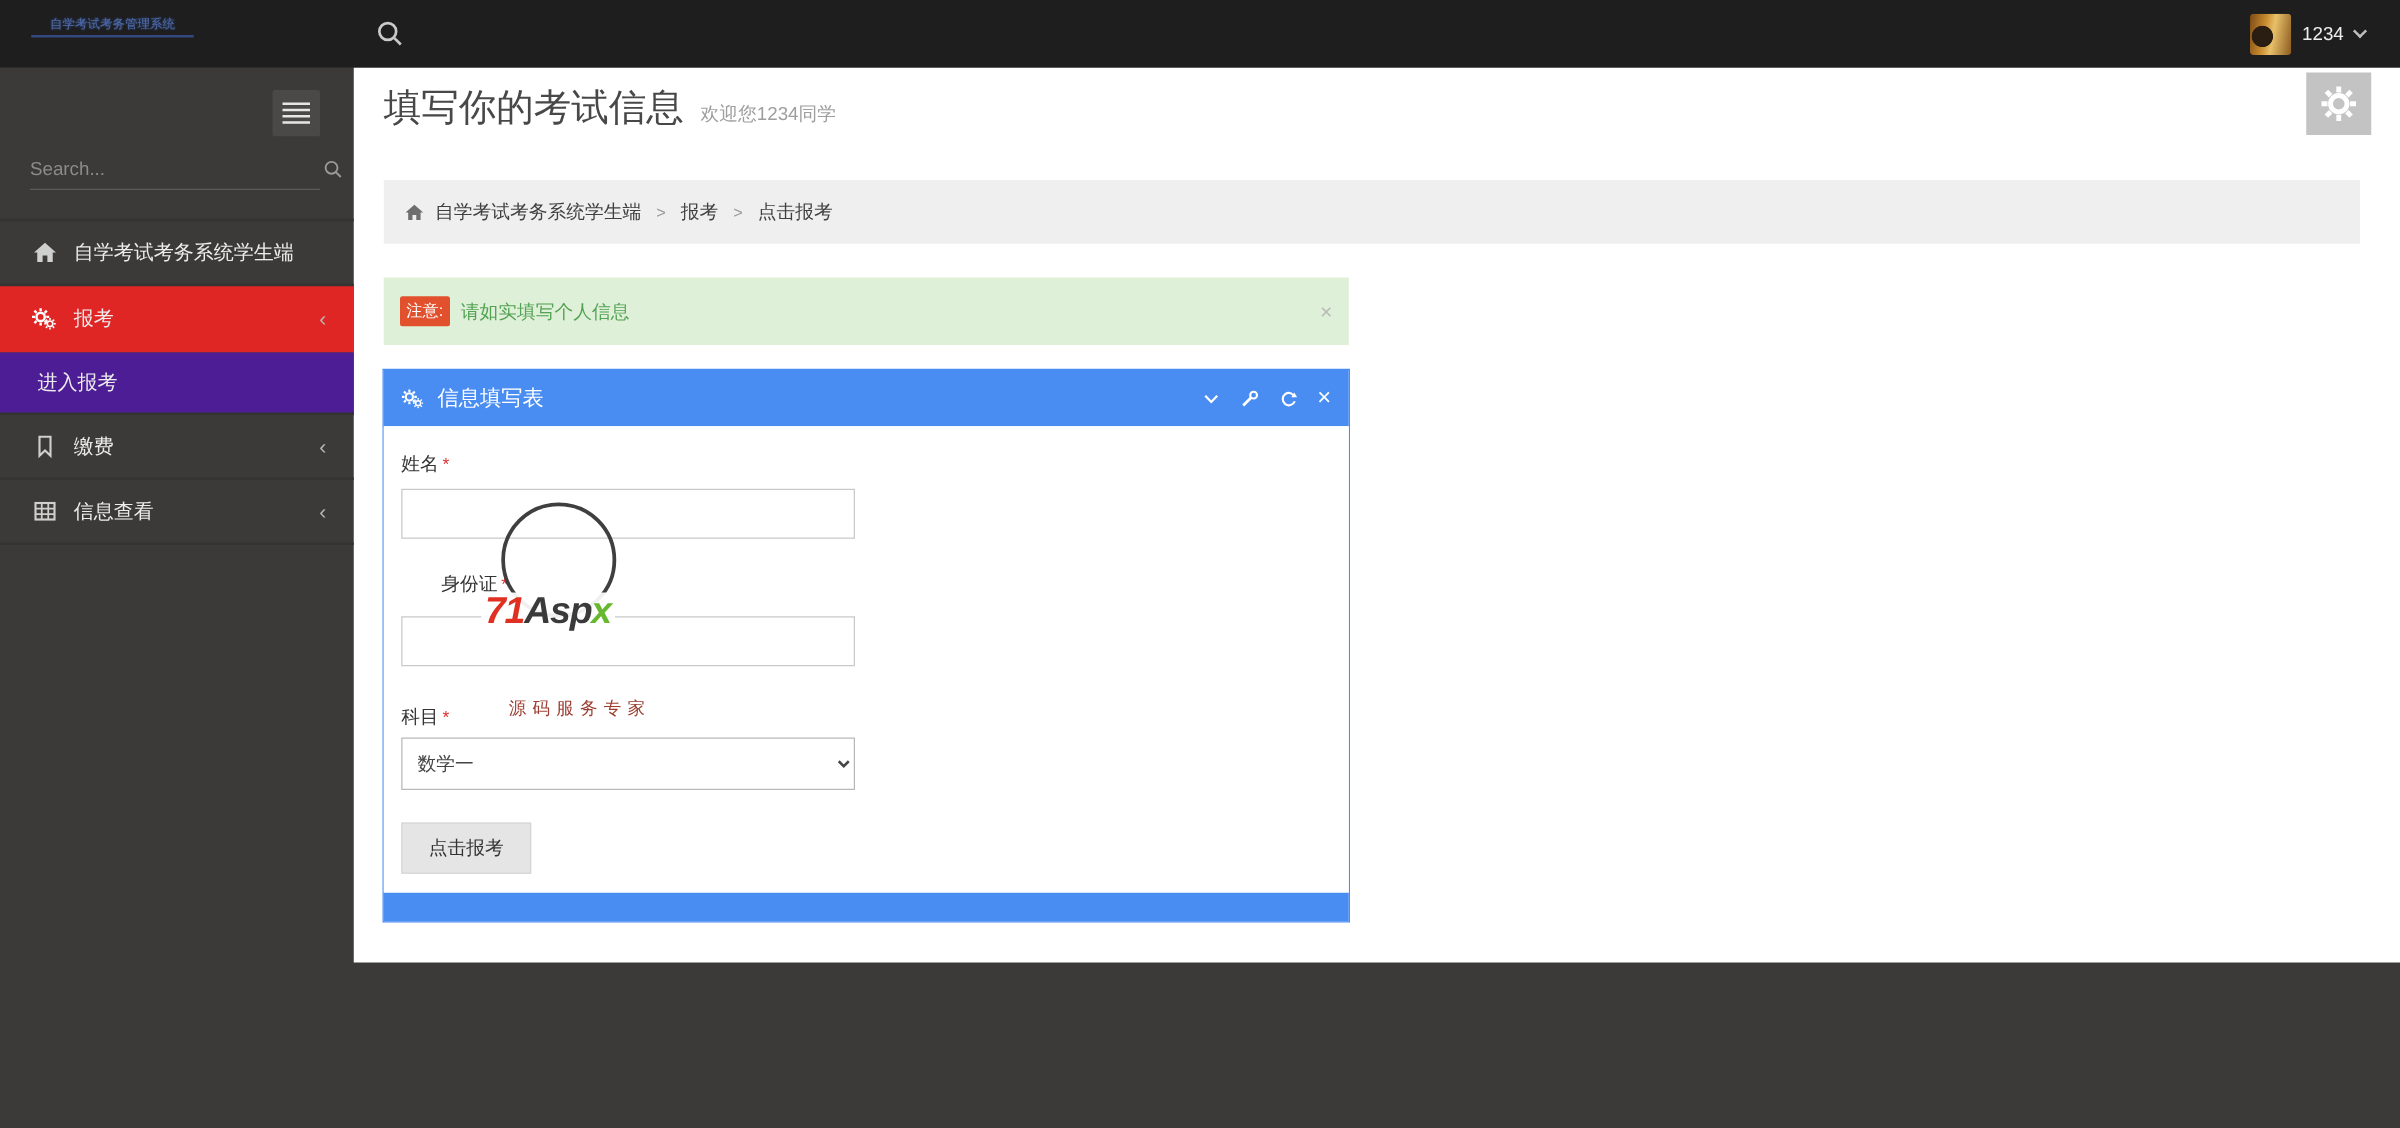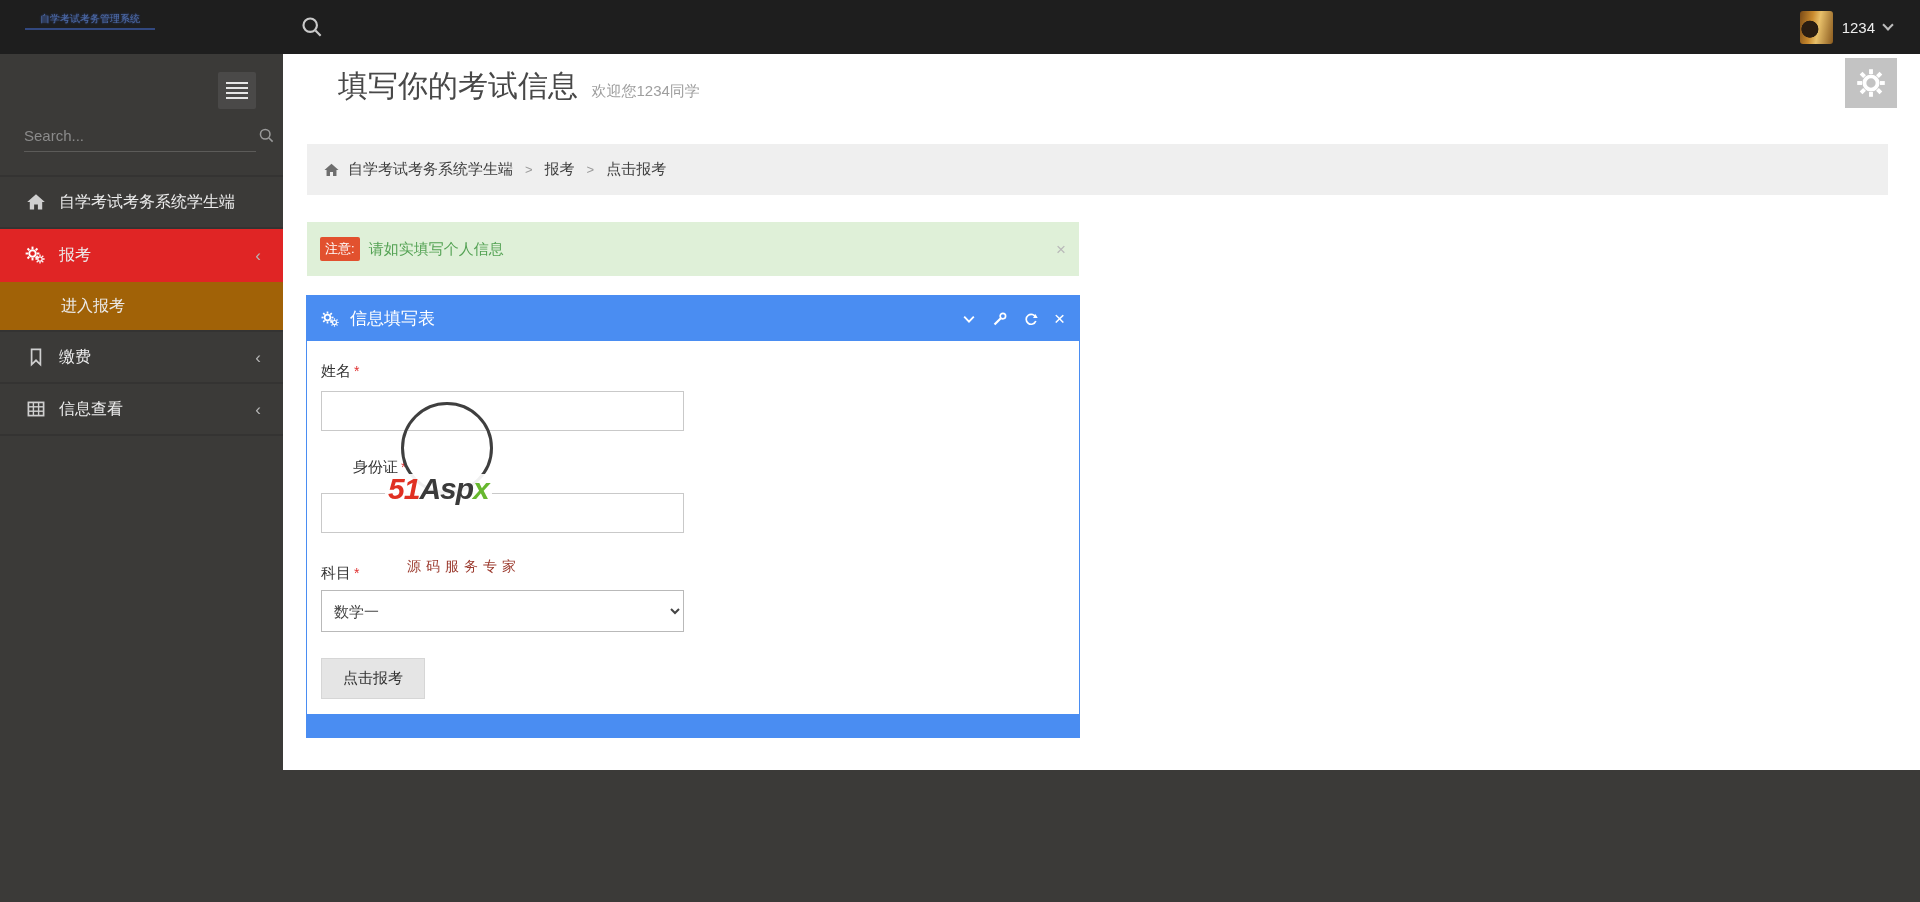--- a/index.html
+++ b/index.html
@@ -35,31 +35,31 @@
     display:flex; align-items:center;gap:35px; }
   .sb-search input { flex:1; background:transparent; border:none; outline:none; color:#bdbdbd; font-size:15px; font-family:inherit; }
   .sb-search input::placeholder { color:#8b8b8b; }
   .sb-search .mag { color:#9a9a9a; width:17px; height:17px; flex:0 0 auto; cursor:pointer; }
   .menu { position:absolute; left:0; top:121px; width:283px; border-top:2px solid #343332; }
   .mi { height:52px; display:flex; align-items:center; padding-left:25px; color:#ececec; font-size:16px;
     border-bottom:2px solid #343332; cursor:pointer; position:relative; }
   .mi .ico { width:22px; height:20px; margin-right:12px; color:#cfcfcf; position:relative; flex:0 0 auto; }
   .mi.active { background:#e02525; border-bottom:none; height:53px; }
   .mi.active .ico { color:#ffffff; }
-  .mi.sub { background:#a16207; padding-left:61px; height:50px; }
+  .mi.sub { background:#4c1d95; padding-left:30px; height:50px; }
   .mi .chev { margin-left:auto; margin-right:22px; color:#b5b5b5; font-size:17px; line-height:1; }
   .cogs .g1 { position:absolute; left:0; top:0; width:15px; height:15px; }
   .cogs .g2 { position:absolute; left:10px; top:8px; width:10px; height:10px; }
 
   
   .content { position:absolute; left:283px; top:54px; width:1637px; height:716px; background:#ffffff; z-index:10; }
   .settings-btn { position:absolute; right:23px; top:4px; width:52px; height:50px; background:#c3c3c3;
     display:flex; align-items:center; justify-content:center; color:#ffffff; cursor:pointer; }
   .page-header { position:absolute; left:24px; top:12px; white-space:nowrap; }
-  .page-title { display:inline; font-size:30px; font-weight:normal; color:#484848;margin-left:31px; }
+  .page-title { display:inline; font-size:30px; font-weight:normal; color:#484848; }
   .page-subtitle { font-size:15px; color:#9e9e9e; margin-left:9px;margin-top:31px; }
   .breadcrumb { position:absolute; left:24px; top:90px; width:1581px; height:51px; background:#efefef;
     display:flex; align-items:center; padding-left:16px; font-size:15px; color:#3f3f3f; }
   .breadcrumb .bc-home { width:17px; height:16px; color:#6e6e6e; margin-right:8px; }
   .bc-sep { color:#9a9a9a; padding:0 12px; font-size:13px; }
   .bc-link { cursor:pointer; }
 
   .alert { position:absolute; left:24px; top:168px; width:772px; height:54px; background:#dff0d8;
     display:flex; align-items:center; padding:0 13px; }
   .alert-badge { background:#e2512e; color:#fff; font-size:13px; padding:3px 5px; border-radius:2px; flex:0 0 auto; }
@@ -284,17 +284,17 @@
       </select>
 
       <button class="submit-btn">点击报考</button>
     </div>
 
     <div class="panel-footer"></div>
   </div>
 
   <div class="watermark">
     <div class="wm-circle"></div>
-    <div class="wm-text"><span class="wm-51">51</span><span class="wm-asp">Asp</span><span class="wm-x">x</span></div>
+    <div class="wm-text"><span class="wm-51">71</span><span class="wm-asp">Asp</span><span class="wm-x">x</span></div>
     <div class="wm-tagline">源码服务专家</div>
   </div>
 
 </div>
 
 </body></html>

